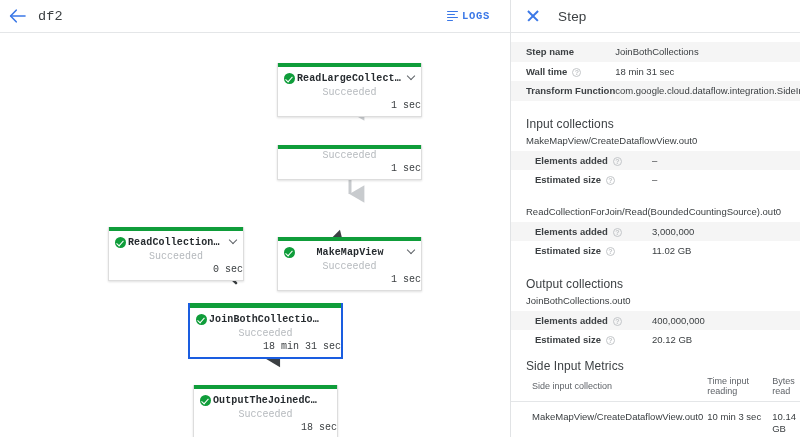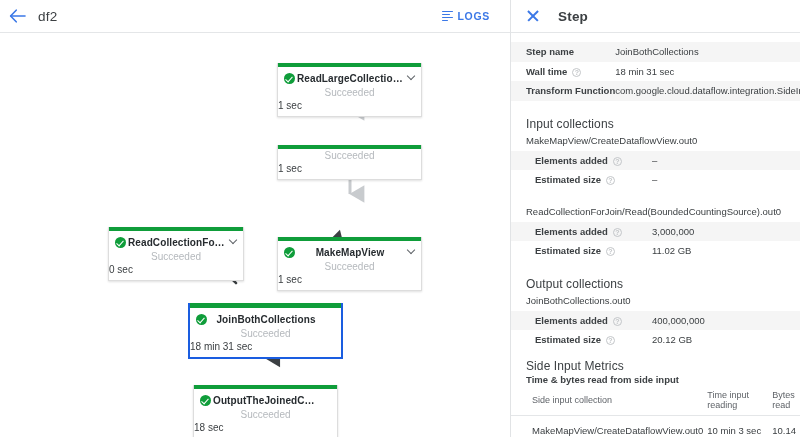--- a/index.html
+++ b/index.html
@@ -10,20 +10,21 @@
     overflow: hidden;
   }
   .app { position: relative; width: 800px; height: 437px; display: flex; }
 
   
   .graph-pane {
     position: relative;
     width: 510px; height: 437px;
     background: #6d28d9;
     flex: 0 0 510px;
+    font-family: Liberation Mono, monospace;
   }
   .topbar {
     position: relative;
     height: 33px;
     display: flex;
     align-items: center;
     border-bottom: 1px solid #e4e6e8;
     background: #fff;
   }
   .back-arrow {
@@ -130,21 +131,21 @@
     border-width: 0 1.3px 1.3px 0;
     transform: rotate(45deg);
   }
   .node-status {
     text-align: center;
     font-size: 10px;
     color: #b5b9bd;
     line-height: 13px;
   }
   .node-time {
-    text-align: left;
+    text-align: right;
     font-size: 10px;
     color: #3c4043;
     line-height: 14px;
     padding-bottom: 3px;
   }
 
   
   .pane-divider {
     width: 1px;
     background: #e1e3e5;
@@ -157,21 +158,20 @@
     width: 289px; height: 437px;
     background: #ffffff;
     flex: 0 0 289px;
     overflow: hidden;
   }
   .detail-header {
     height: 33px;
     display: flex; align-items: center;
     border-bottom: 1px solid #e4e6e8;
     padding-left: 13px;
-    font-weight: bold;
   }
   .close-x {
     width: 18px; height: 18px;
     position: relative;
     cursor: pointer;
     flex: 0 0 18px;
   }
   .close-x::before, .close-x::after {
     content: "";
     position: absolute;
@@ -460,21 +460,20 @@
         <tr class="kv-row">
           <td class="kv-key indent"><span>Estimated size</span><span class="helpi">?</span></td>
           <td class="kv-val">20.12 GB</td>
         </tr>
       </tbody>
         </table>
 
       <div class="small-gap"></div>
 
       <div class="section-title" style="padding-bottom:1px;">Side Input Metrics</div>
-      <div class="sim-sub">Time &amp; bytes read from side input</div>
       <table class="sim-table">
         <thead>
           <tr>
             <th class="c1">Side input collection</th>
             <th class="c2">Time input reading</th>
             <th class="c3">Bytes read</th>
           </tr>
         </thead>
         <tbody>
           <tr>

